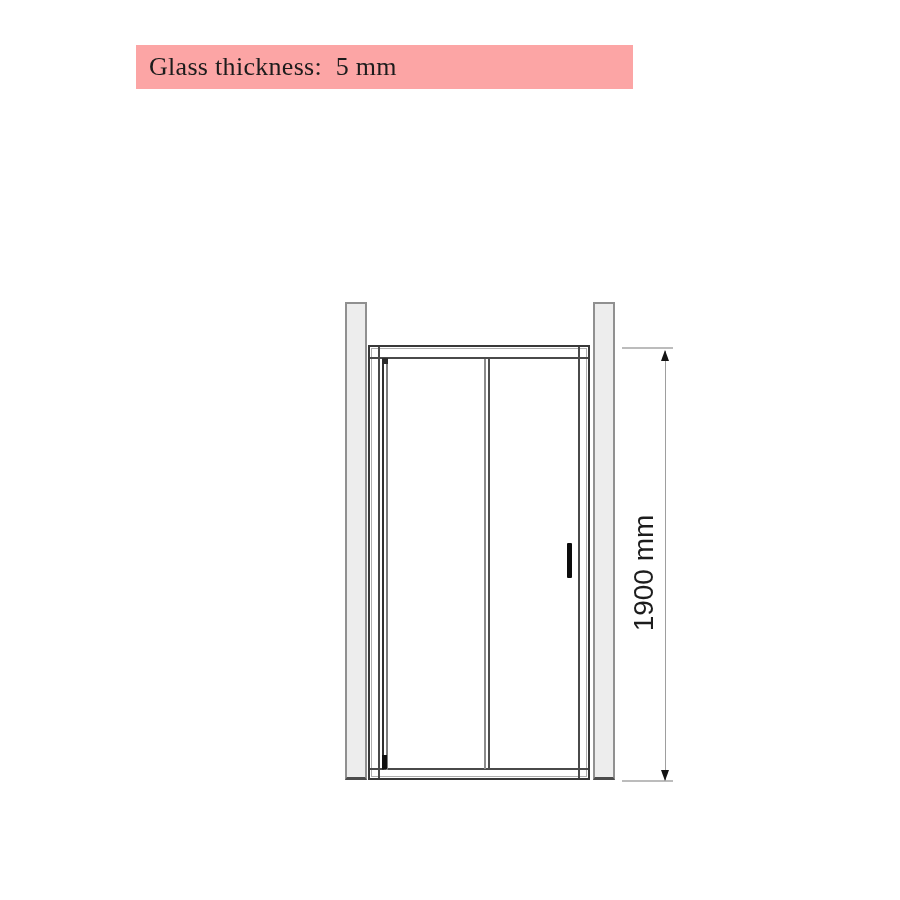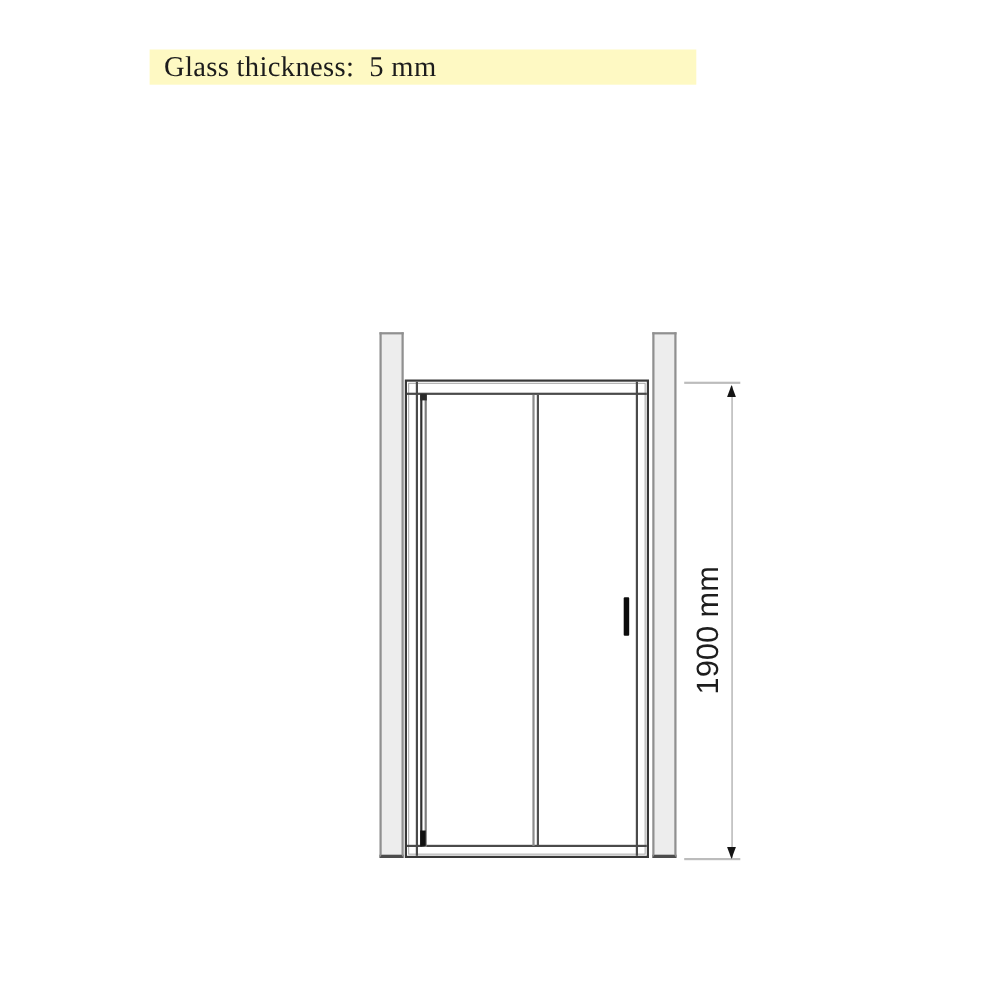--- a/index.html
+++ b/index.html
@@ -8,22 +8,22 @@
     position: relative;
     width: 900px;
     height: 900px;
     background: #ffffff;
   }
 
   
   .banner {
     position: absolute;
     left: 136px; top: 45px;
-    width: 497px; height: 32px;
-    background: #fef9c3;
+    width: 497px; height: 44px;
+    background: #fca5a5;
     display: flex;
     align-items: center;
     padding-left: 13px;
   }
   .banner span {
     font-family: "Liberation Serif", serif;
     font-size: 26px;
     color: #1c1c1c;
     white-space: pre;
     letter-spacing: 0.3px;

